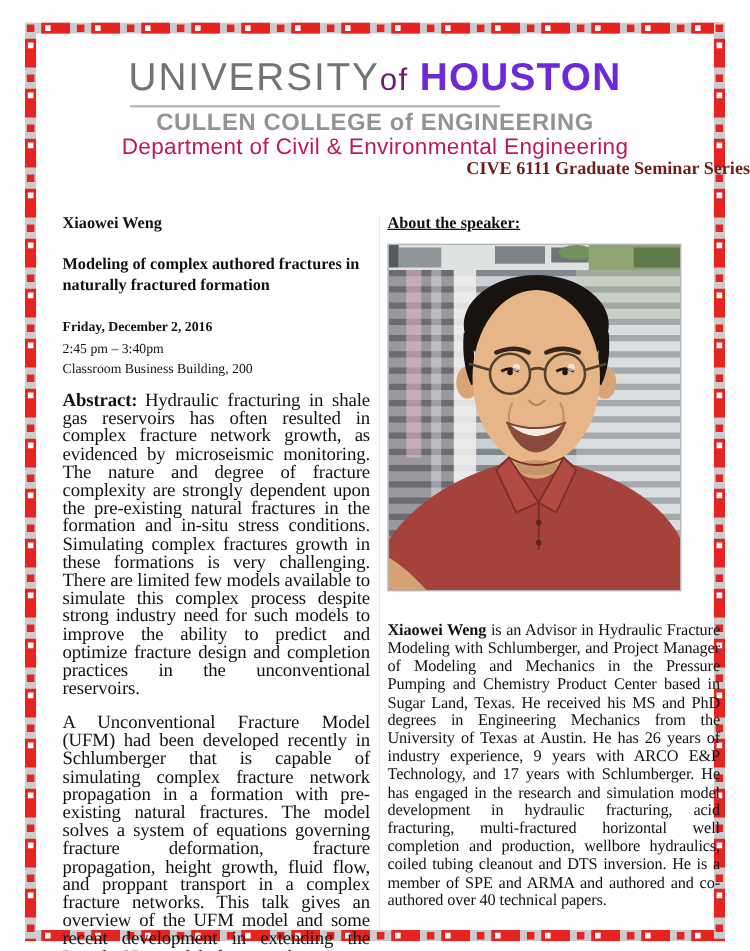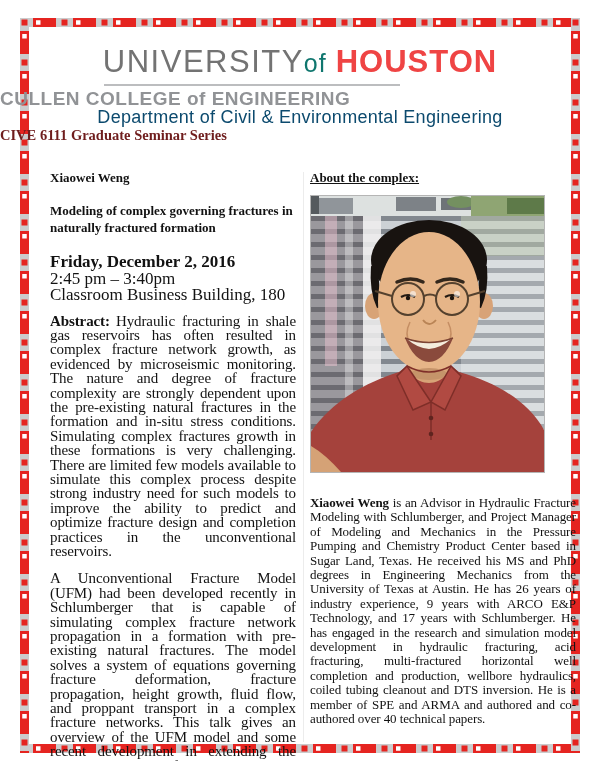--- a/index.html
+++ b/index.html
@@ -8,46 +8,46 @@
     font-family:"Liberation Serif", serif; color:#121212; overflow:hidden;
   }
   .border-strip { position:absolute; display:block; }
 
   
   .uh-logoline {
     position:absolute; top:44px; left:0; width:100%; text-align:center;
     font-family:"Liberation Sans", sans-serif; white-space:nowrap;
   }
   .uh-univ { font-size:31px; color:#737373; letter-spacing:1.5px; }
-  .uh-of   { font-size:25px; color:#0f766e; letter-spacing:1px; }
-  .uh-hou  { font-size:31px; color:#ef4444; font-weight:bold; letter-spacing:1px; margin-left:9px; }
+  .uh-of   { font-size:25px; color:#701a75; letter-spacing:1px; }
+  .uh-hou  { font-size:31px; color:#6d28d9; font-weight:bold; letter-spacing:1px; margin-left:9px; }
   .uh-rule { position:absolute; left:104px; top:84px; width:296px; height:2px; background:#bcbdbf; }
   .uh-college {
-    position:absolute; top:88px; left:0; width:100%; text-align:left;
+    position:absolute; top:88px; left:0; width:100%; text-align:center;
     font-family:"Liberation Sans", sans-serif; font-size:19px; font-weight:600;
     color:#919396; letter-spacing:0.5px;
   }
   .uh-dept {
     position:absolute; top:107px; left:0; width:100%; text-align:center;
     font-family:"Liberation Sans", sans-serif; font-size:18px; font-weight:400;
-    color:#0c4a6e; letter-spacing:0.3px;
+    color:#be185d; letter-spacing:0.3px;
   }
   .series {
-    position:absolute; top:127px; left:0; width:100%; text-align:left;
+    position:absolute; top:127px; left:0; width:100%; text-align:right;
     font-size:14.5px; font-weight:bold; color:#6f1d1d;
   }
 
   
   .col-left  { position:absolute; left:50px;  top:170px; width:246px; }
   .col-right { position:absolute; left:310px; top:170px; width:266px; }
   .column-divider { position:absolute; left:303px; top:172px; width:1px; height:570px; background:#ececec; }
 
   .speaker-name { font-size:13px; font-weight:bold; margin:0; }
   .talk-title   { font-size:13px; font-weight:bold; margin:17px 0 0 0; line-height:16.5px; }
-  .when         { margin-top:18px; font-size:17px; line-height:16.5px; }
+  .when         { margin-top:18px; font-size:11px; line-height:16.5px; }
   .when .date   { font-weight:bold; }
   .para {
     margin:10px 0 0 0; font-size:15px; line-height:14.4px;
     text-align:justify; letter-spacing:-0.1px;
   }
   .para.second { margin-top:13px; }
   .para .lbl { font-weight:bold; margin-right:6px; }
 
   .about-label { font-size:13px; font-weight:bold; text-decoration:underline; margin:0; }
   .photo-frame {
@@ -95,32 +95,32 @@
   </div>
   <div class="uh-rule"></div>
   <div class="uh-college">CULLEN COLLEGE of ENGINEERING</div>
   <div class="uh-dept">Department of Civil &amp; Environmental Engineering</div>
   <div class="series">CIVE 6111 Graduate Seminar Series</div>
 
   <div class="column-divider"></div>
 
   <div class="col-left">
     <p class="speaker-name">Xiaowei Weng</p>
-    <p class="talk-title">Modeling of complex governing fractures in naturally fractured formation</p>
+    <p class="talk-title">Modeling of complex authored fractures in naturally fractured formation</p>
     <div class="when">
       <div class="date">Friday, December 2, 2016</div>
       <div>2:45 pm – 3:40pm</div>
-      <div>Classroom Business Building, 180</div>
+      <div>Classroom Business Building, 200</div>
     </div>
     <p class="para"><span class="lbl">Abstract:</span><span>Hydraulic fracturing in shale gas reservoirs has often resulted in complex fracture network growth, as evidenced by microseismic monitoring. The nature and degree of fracture complexity are strongly dependent upon the pre-existing natural fractures in the formation and in-situ stress conditions. Simulating complex fractures growth in these formations is very challenging. There are limited few models available to simulate this complex process despite strong industry need for such models to improve the ability to predict and optimize fracture design and completion practices in the unconventional reservoirs.</span></p>
     <p class="para second">A Unconventional Fracture Model (UFM) had been developed recently in Schlumberger that is capable of simulating complex fracture network propagation in a formation with pre-existing natural fractures. The model solves a system of equations governing fracture deformation, fracture propagation, height growth, fluid flow, and proppant transport in a complex fracture networks. This talk gives an overview of the UFM model and some recent development in extending the Pseudo-3D model framework using a Stacked Height Growth model to overcome the P3D limitations to more accurately predict fracture height growth and to simulate fracture growth in formation with layers of different natural fracture distributions. A few field examples and examples showing the comparison of the Stacked Height Growth model with the fully 3D Planar3D model will be presented.</p>
   </div>
 
   <div class="col-right">
-    <p class="about-label">About the complex:</p>
+    <p class="about-label">About the speaker:</p>
 
     <svg class="photo-frame" viewBox="0 0 233 276">
 
       <rect x="0" y="0" width="233" height="276" fill="#ccd1d5"></rect>
       <rect x="0" y="0" width="233" height="20" fill="#dde1e0"></rect>
       <rect x="0" y="0" width="8" height="18" fill="#555a5e"></rect>
       <rect x="8" y="2" width="34" height="16" fill="#90959a"></rect>
       <rect x="85" y="1" width="40" height="14" fill="#7d8287"></rect>
       <rect x="130" y="2" width="30" height="12" fill="#6e7377"></rect>
       <ellipse cx="150" cy="6" rx="14" ry="6" fill="#749060"></ellipse>

